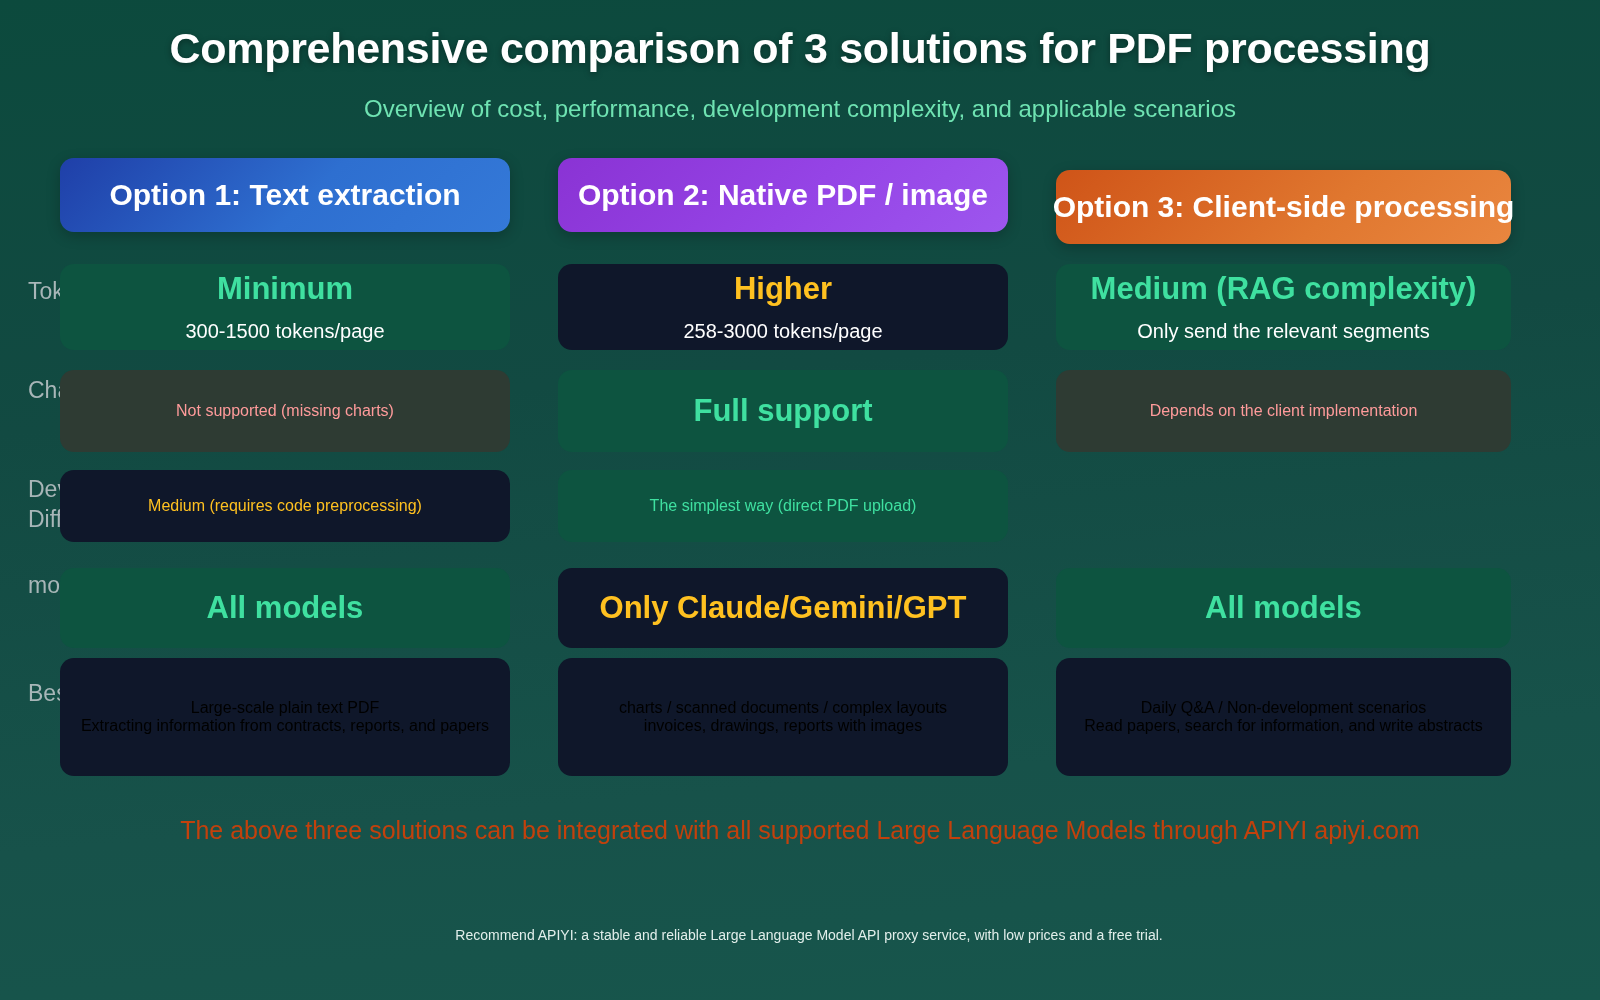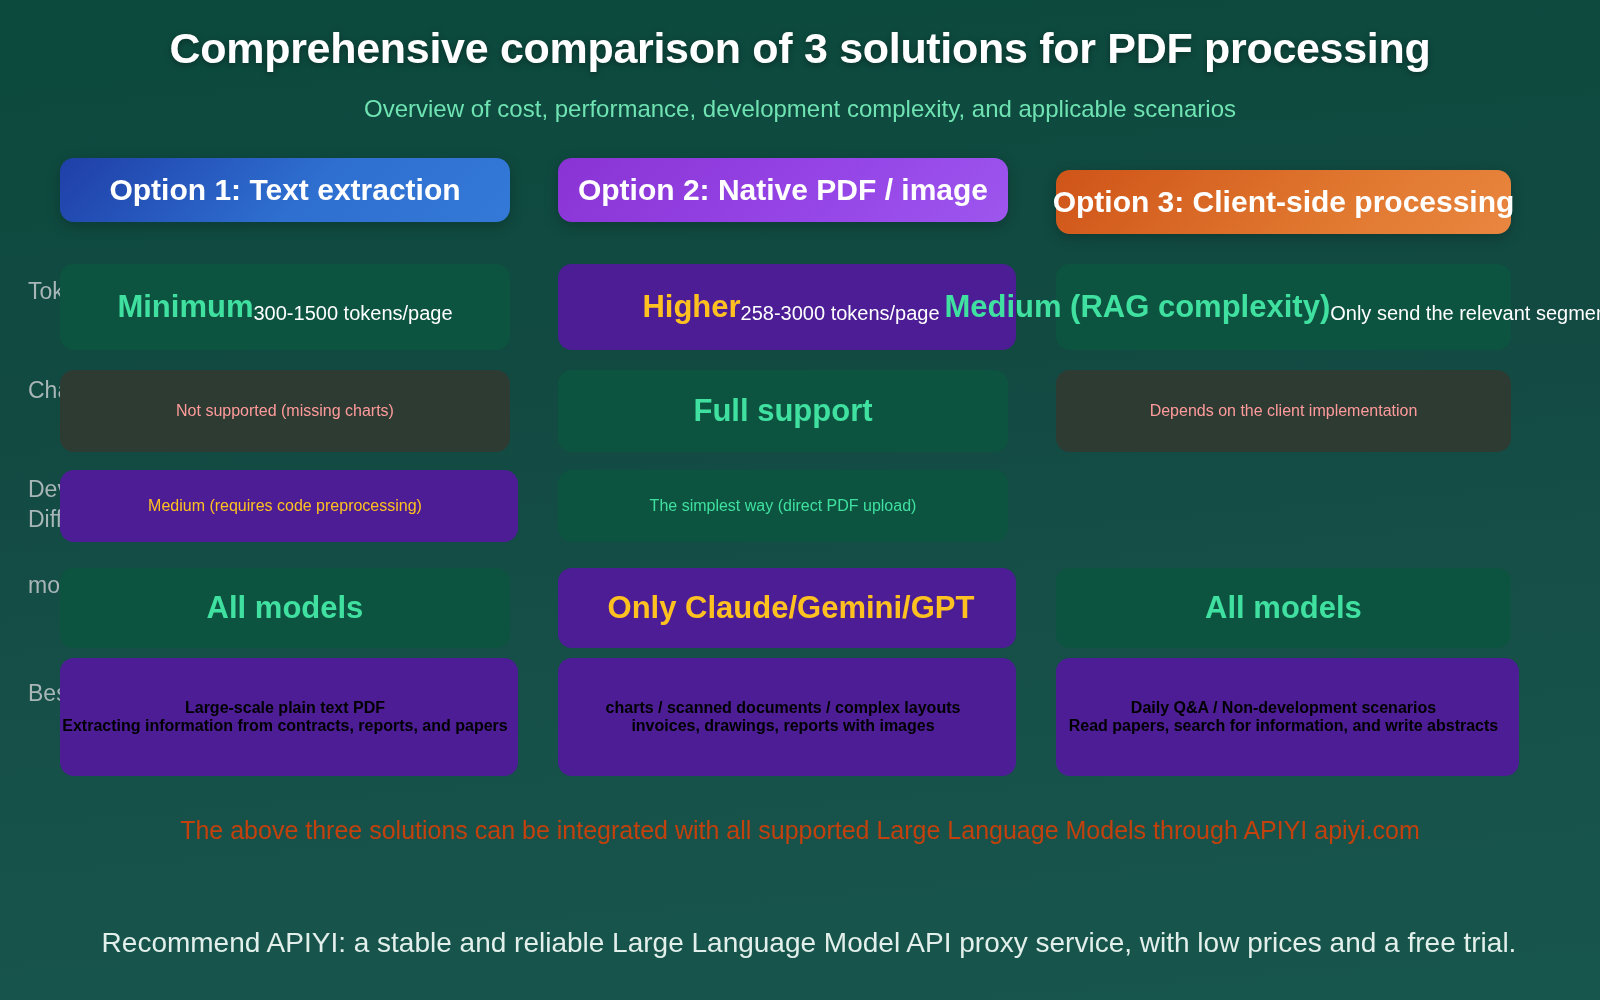--- a/index.html
+++ b/index.html
@@ -24,80 +24,80 @@
     font-size:24px;font-weight:400;
   }
 
   
   .col1{left:60px;width:450px;border-radius:32px;}
   .col2{left:558px;width:450px;}
   .col3{left:1056px;width:455px;}
 
   
   .opt{
-    position:absolute;top:158px;height:64px;border-radius:14px;
+    position:absolute;top:158px;height:74px;border-radius:14px;
     display:flex;align-items:center;justify-content:center;
     color:#fff;font-size:30px;font-weight:bold;white-space:nowrap;
     box-shadow:0 4px 14px rgba(0,0,0,.22);
   }
   .opt1{background:linear-gradient(135deg,#1f3fa8 0%,#2e6fd0 55%,#3479d8 100%);}
   .opt2{background:linear-gradient(135deg,#8a33d4 0%,#9544e6 55%,#9d56ee 100%);}
   .opt3{background:linear-gradient(135deg,#cf5418 0%,#e0772f 60%,#e9863f 100%);margin-top:12px;}
 
   
   .rowlabel{
     position:absolute;left:28px;width:200px;
     color:#a8b6b8;font-size:23px;line-height:30px;
     z-index:1;pointer-events:none;white-space:normal;
   }
 
   
   .cell{
     position:absolute;border-radius:14px;z-index:2;
-    display:flex;flex-direction:row;align-items:center;justify-content:center;
+    display:flex;flex-direction:column;align-items:center;justify-content:center;
   }
   .cell .big{
     white-space:nowrap;font-size:31px;font-weight:bold;line-height:36px;
   }
   .cell .sub{
     white-space:nowrap;font-size:20px;font-weight:400;line-height:26px;margin-top:11px;
   }
   .bg-green{background:#0d5440;}
-  .bg-teal{background:#4c1d95;padding-left:8px;}
+  .bg-teal{background:#0f172a;}
   .bg-gray{background:#2e3b33;}
   .c-green{color:#3fe0a0;}
   .c-amber{color:#ffc120;}
   .c-red{color:#ff9b9b;}
   .c-white{color:#ffffff;}
 
   
   .r1{top:264px;height:86px;}
   .r2{top:370px;height:82px;}
   .r3{top:470px;height:72px;}
   .r4{top:568px;height:80px;}
-  .r5{top:658px;height:118px;font-weight:bold;}
+  .r5{top:658px;height:118px;}
 
   .lbl1{top:276px;}
   .lbl2{top:375px;}
   .lbl3{top:474px;}
   .lbl4{top:570px;}
   .lbl5{top:678px;}
 
   
   .ovf{position:absolute;z-index:3;display:flex;flex-direction:column;
        align-items:center;justify-content:center;pointer-events:none;}
 
   
   .foot1{
     position:absolute;left:0;right:0;top:816px;text-align:center;
     color:#c2410c;font-size:25px;font-weight:400;
   }
   .foot2{
     position:absolute;left:0;right:0;top:927px;text-align:center;
-    color:#e2efeb;font-size:28px;font-weight:400;padding-left:18px;
+    color:#e2efeb;font-size:14px;font-weight:400;padding-left:18px;
   }
 </style>
 </head>
 <body>
 
 <div class="stage">
 
   <div class="title">Comprehensive comparison of 3 solutions for PDF processing</div>
   <div class="subtitle">Overview of cost, performance, development complexity, and applicable scenarios</div>
 

